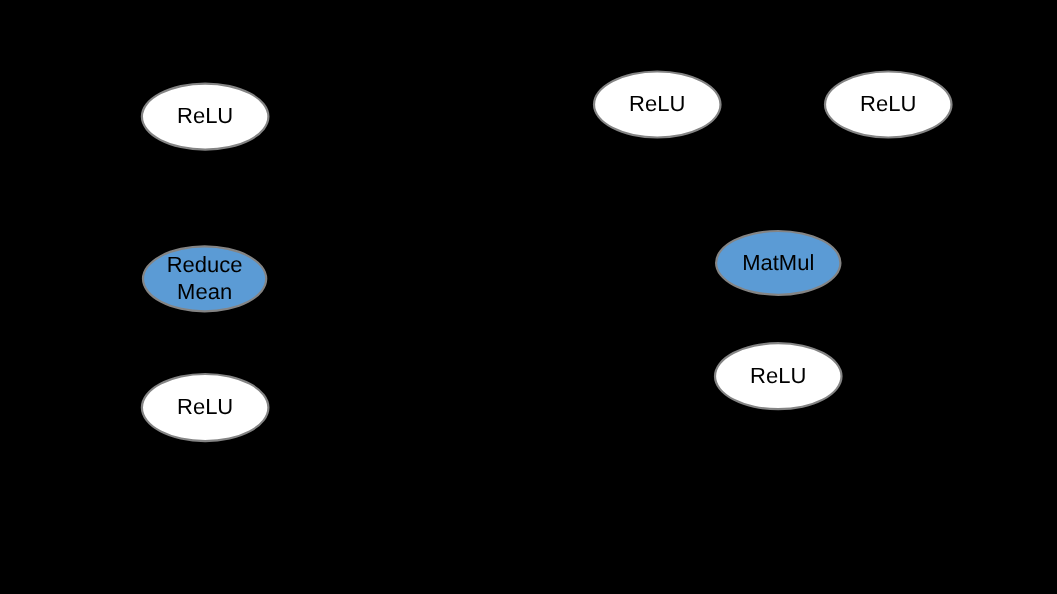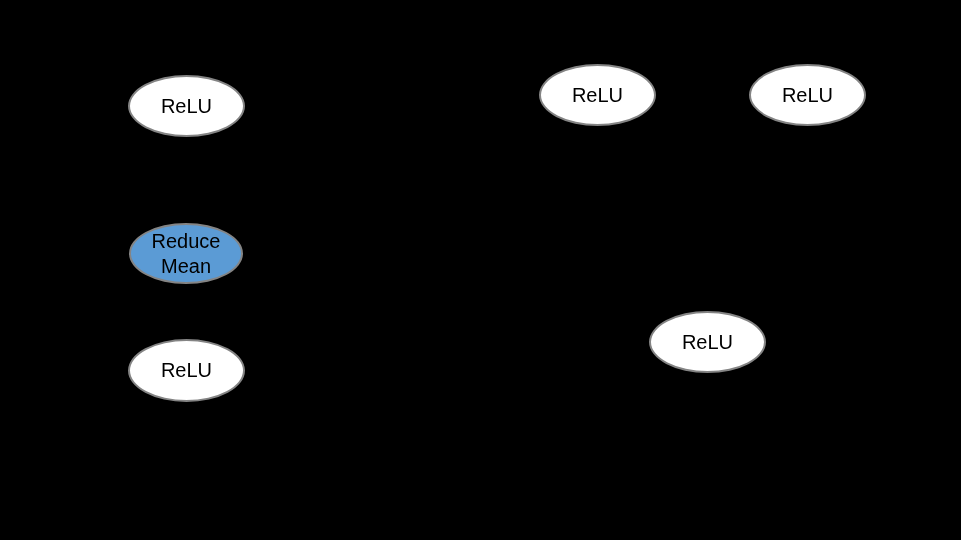--- a/index.html
+++ b/index.html
@@ -62,18 +62,21 @@
   </div>
 
   <div class="node white pos-relu-top-mid">
     <span>ReLU</span>
   </div>
 
   <div class="node white pos-relu-top-right">
     <span>ReLU</span>
   </div>
 
+  <div class="node blue pos-matmul">
+    <span>MatMul</span>
+  </div>
 
   <div class="node white pos-relu-bottom-right">
     <span>ReLU</span>
   </div>
 
 </div>
 
 </body></html>

